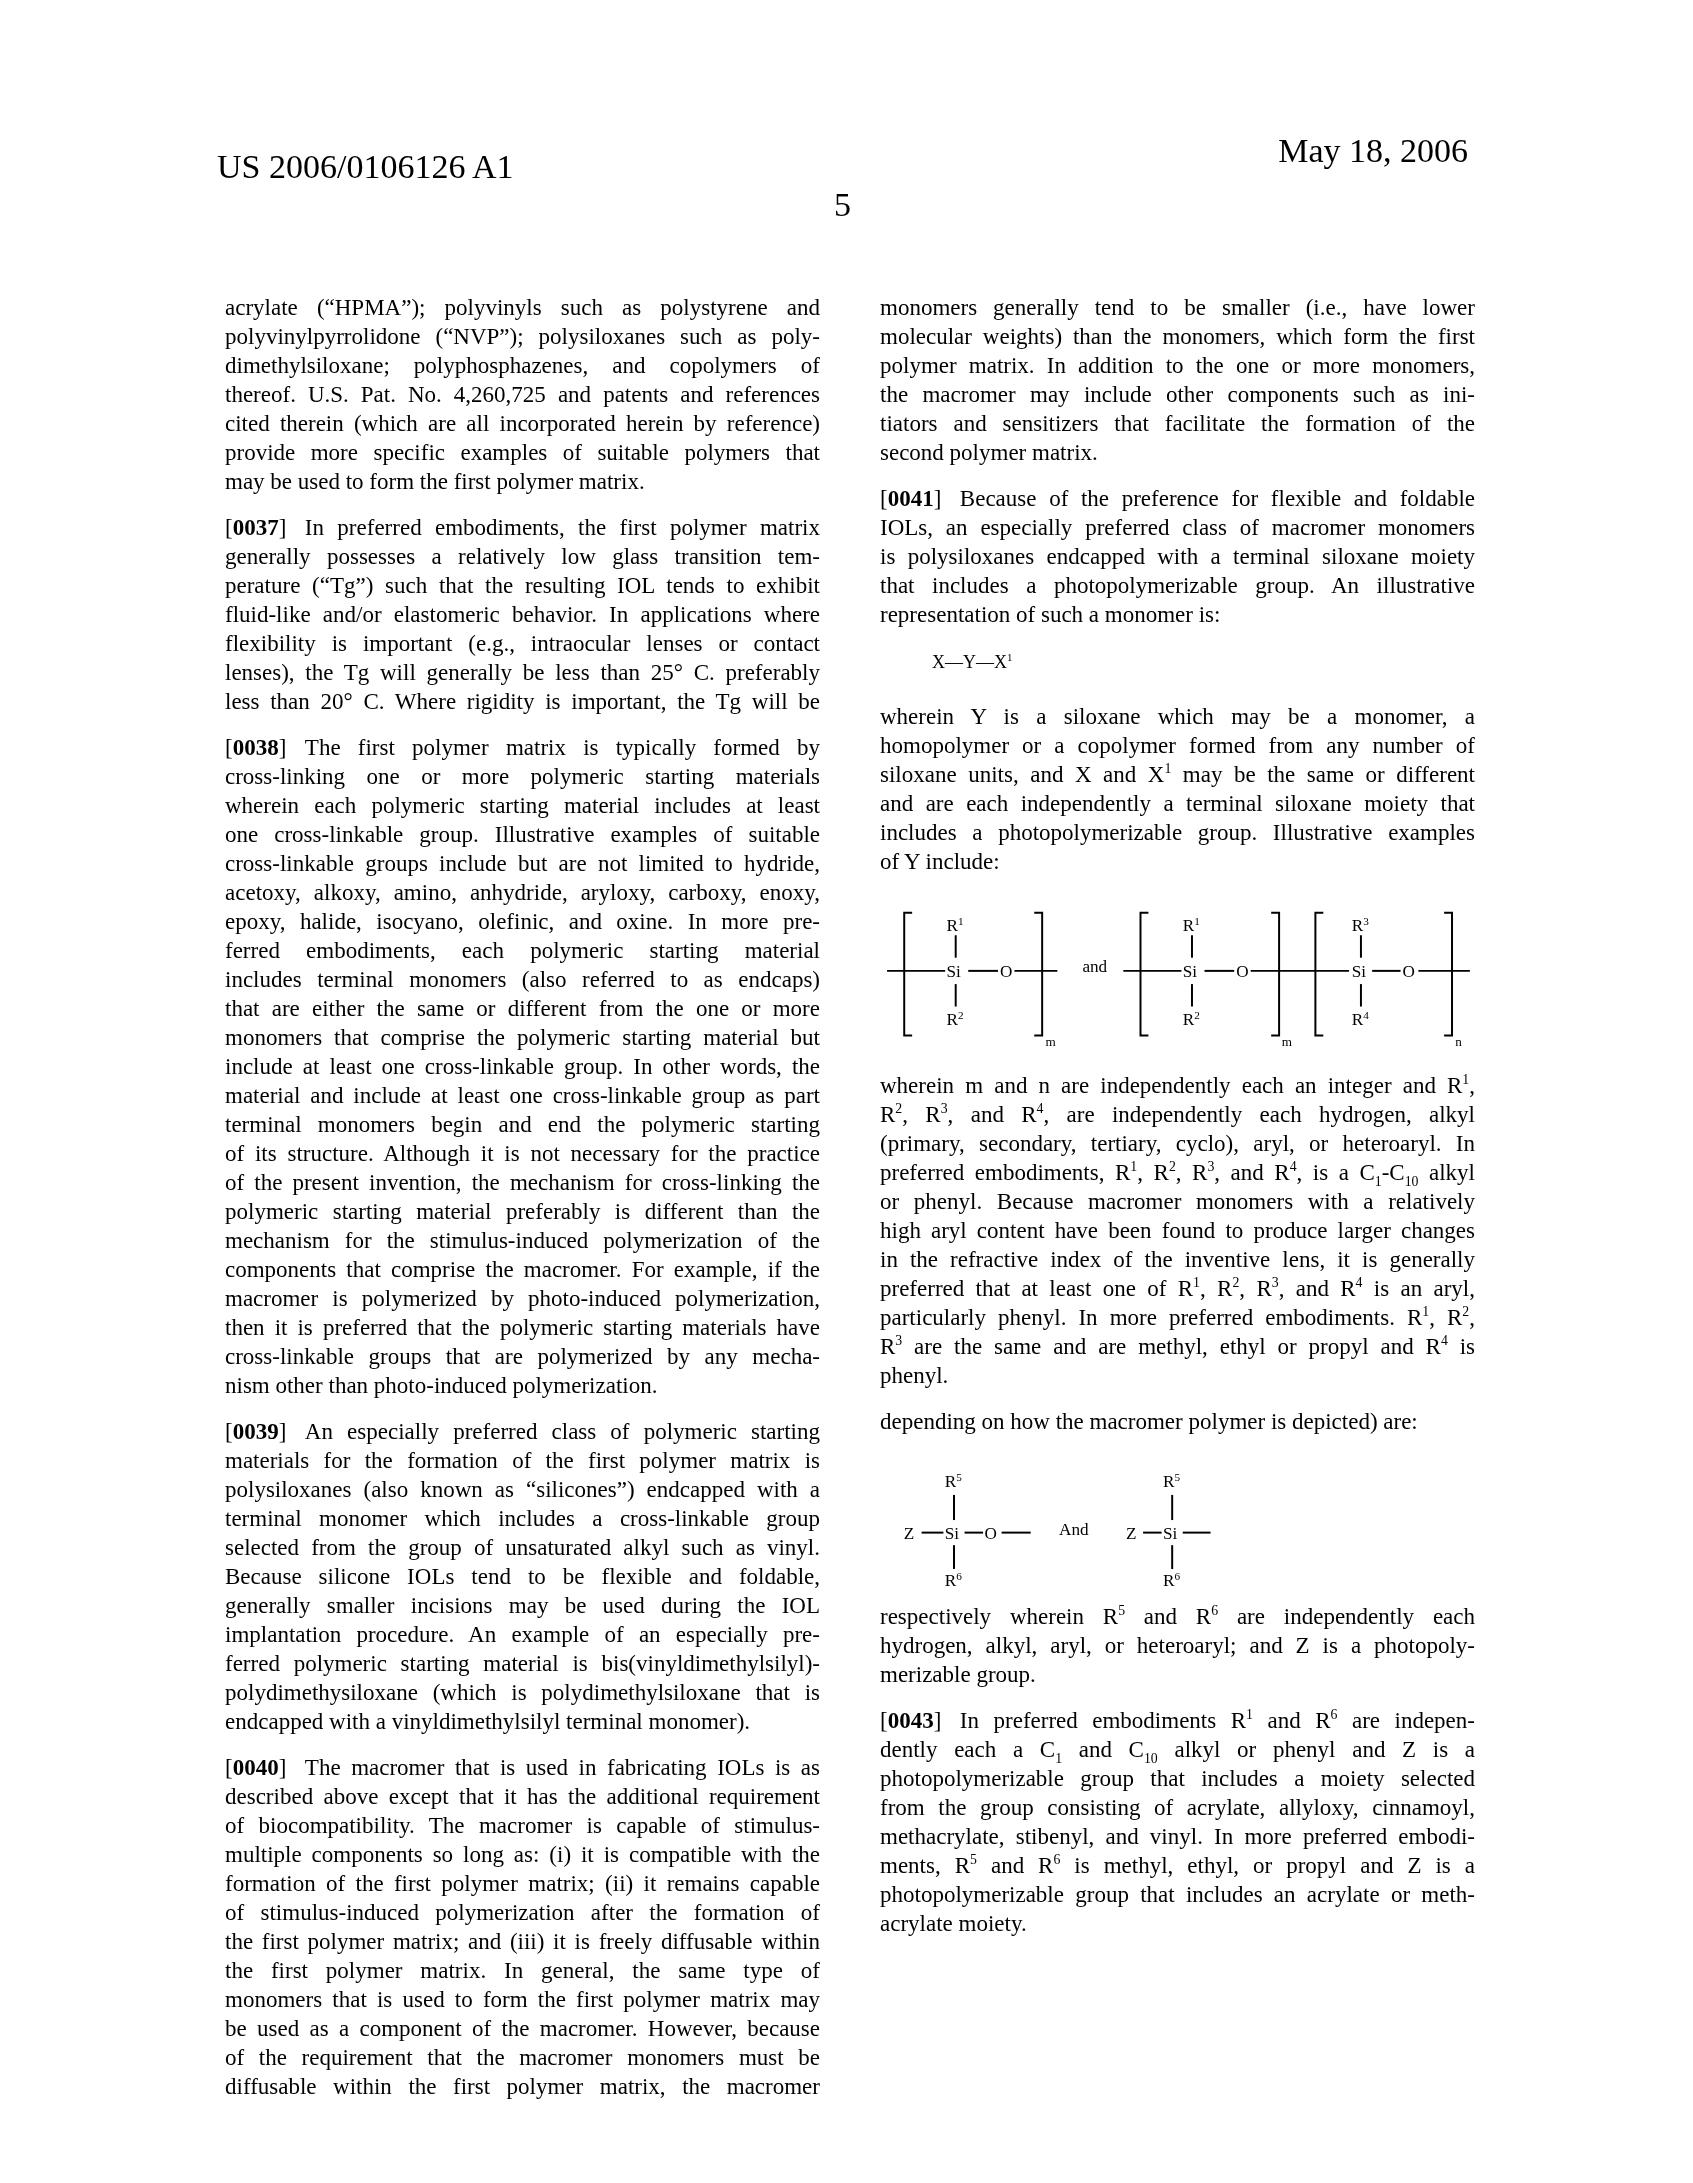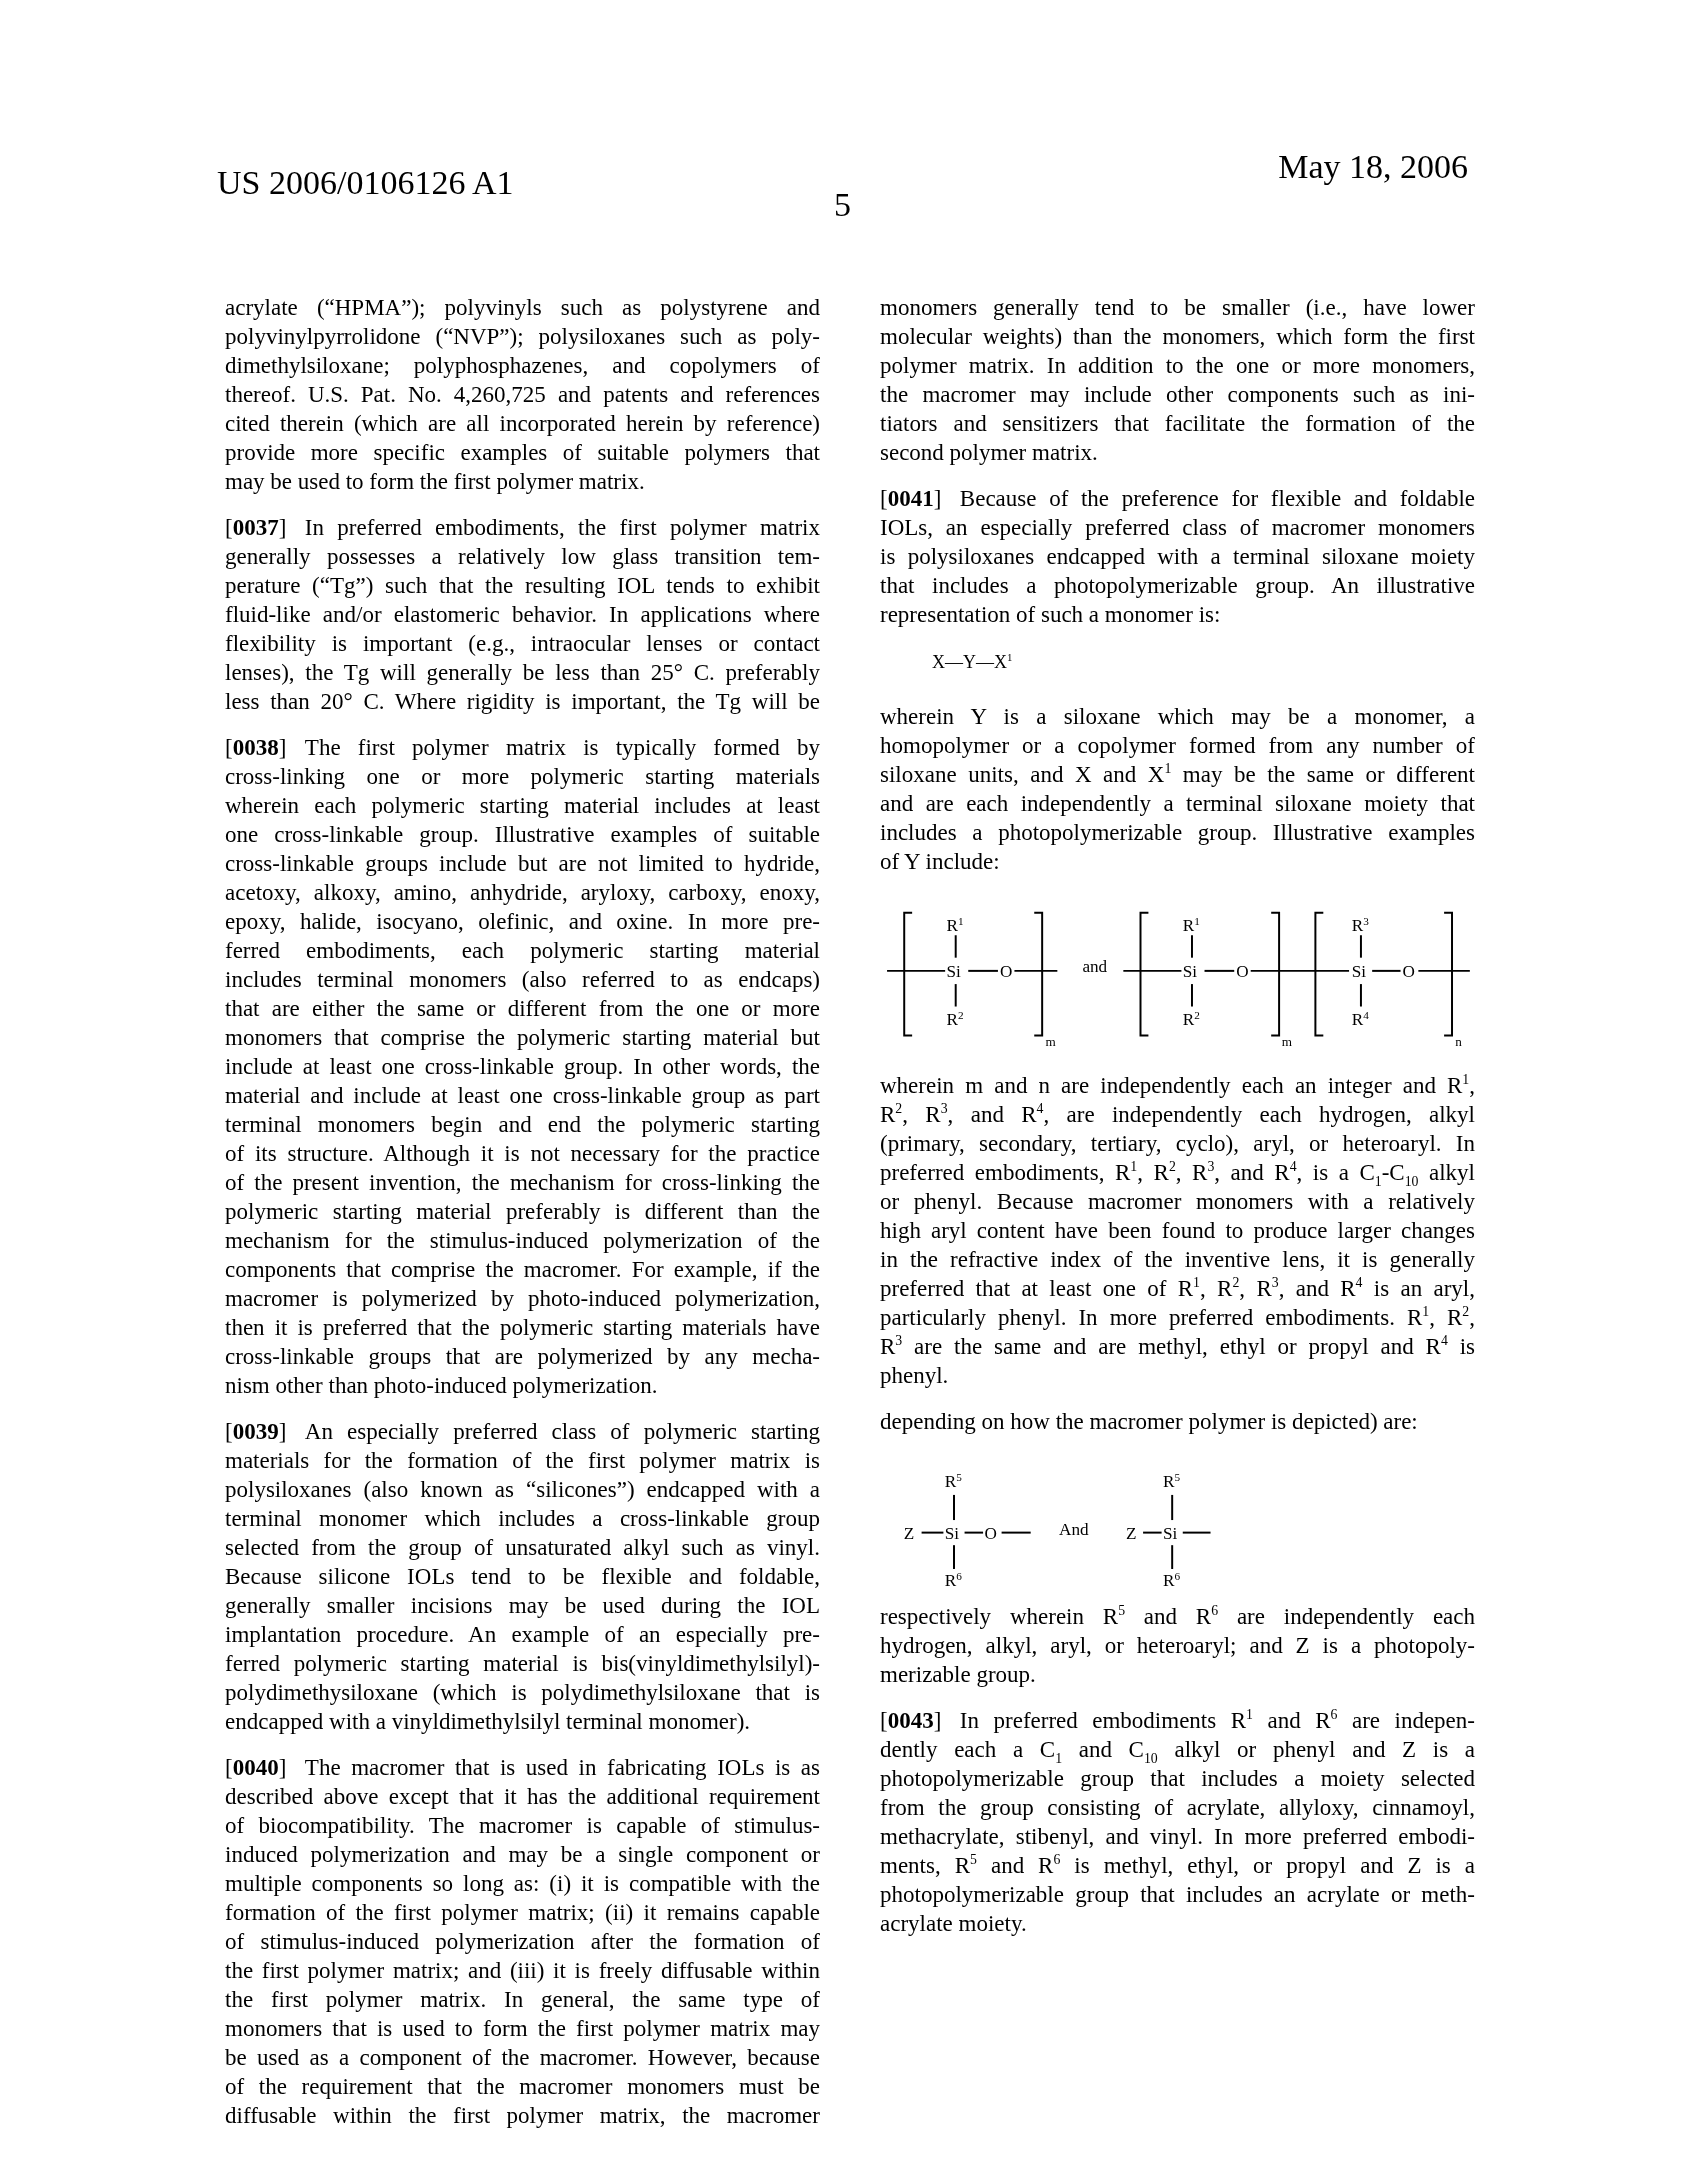--- a/index.html
+++ b/index.html
@@ -1,18 +1,18 @@
 <!DOCTYPE html>
 <html style="font-size:10.6px"><head>
 <meta charset="utf-8">
 <style>
   html, body { margin: 0; padding: 0; background: #ffffff; }
   body { width: 1694px; height: 2183px; position: relative; overflow: hidden;
          font-family: "Liberation Serif", "DejaVu Serif", serif; color: #000; }
-  .hdr { position: absolute; font-size: 34px; line-height: 40px; margin-top: 16px; }
+  .hdr { position: absolute; font-size: 34px; line-height: 40px; }
   .hdr-left { left: 217px; top: 147px; }
   .hdr-right { right: 226px; top: 131px; }
   .pagenum { position: absolute; left: 834px; top: 185px; font-size: 34px; line-height: 40px; }
   .col { position: absolute; width: 603px; font-size: 23px; line-height: 29px; }
   .col-left { left: 217px; top: 293px; }
   .col-right { left: 872px; top: 293px; }
   .col p { margin: 0 0 17px 8px; text-align: justify; }
   .ln { display: block; text-align: justify; text-align-last: justify; white-space: nowrap; }
   .ln.last { text-align-last: left; }
   .pnum { font-weight: bold; margin-right: 18.5px; }
@@ -84,21 +84,20 @@
       <span class="ln">generally smaller incisions may be used during the IOL</span>
       <span class="ln">implantation procedure. An example of an especially pre-</span>
       <span class="ln">ferred polymeric starting material is bis(vinyldimethylsilyl)-</span>
       <span class="ln">polydimethysiloxane (which is polydimethylsiloxane that is</span>
       <span class="ln last">endcapped with a vinyldimethylsilyl terminal monomer).</span>
     </p>
   <p id="lc-0040">
       <span class="ln"><span class="pnum"><span class="br">[</span>0040<span class="br">]</span></span>The macromer that is used in fabricating IOLs is as</span>
       <span class="ln">described above except that it has the additional requirement</span>
       <span class="ln">of biocompatibility. The macromer is capable of stimulus-</span>
-      <span class="ln">induced polymerization and may be a single component or</span>
       <span class="ln">multiple components so long as: (i) it is compatible with the</span>
       <span class="ln">formation of the first polymer matrix; (ii) it remains capable</span>
       <span class="ln">of stimulus-induced polymerization after the formation of</span>
       <span class="ln">the first polymer matrix; and (iii) it is freely diffusable within</span>
       <span class="ln">the first polymer matrix. In general, the same type of</span>
       <span class="ln">monomers that is used to form the first polymer matrix may</span>
       <span class="ln">be used as a component of the macromer. However, because</span>
       <span class="ln">of the requirement that the macromer monomers must be</span>
       <span class="ln">diffusable within the first polymer matrix, the macromer</span>
     </p>

